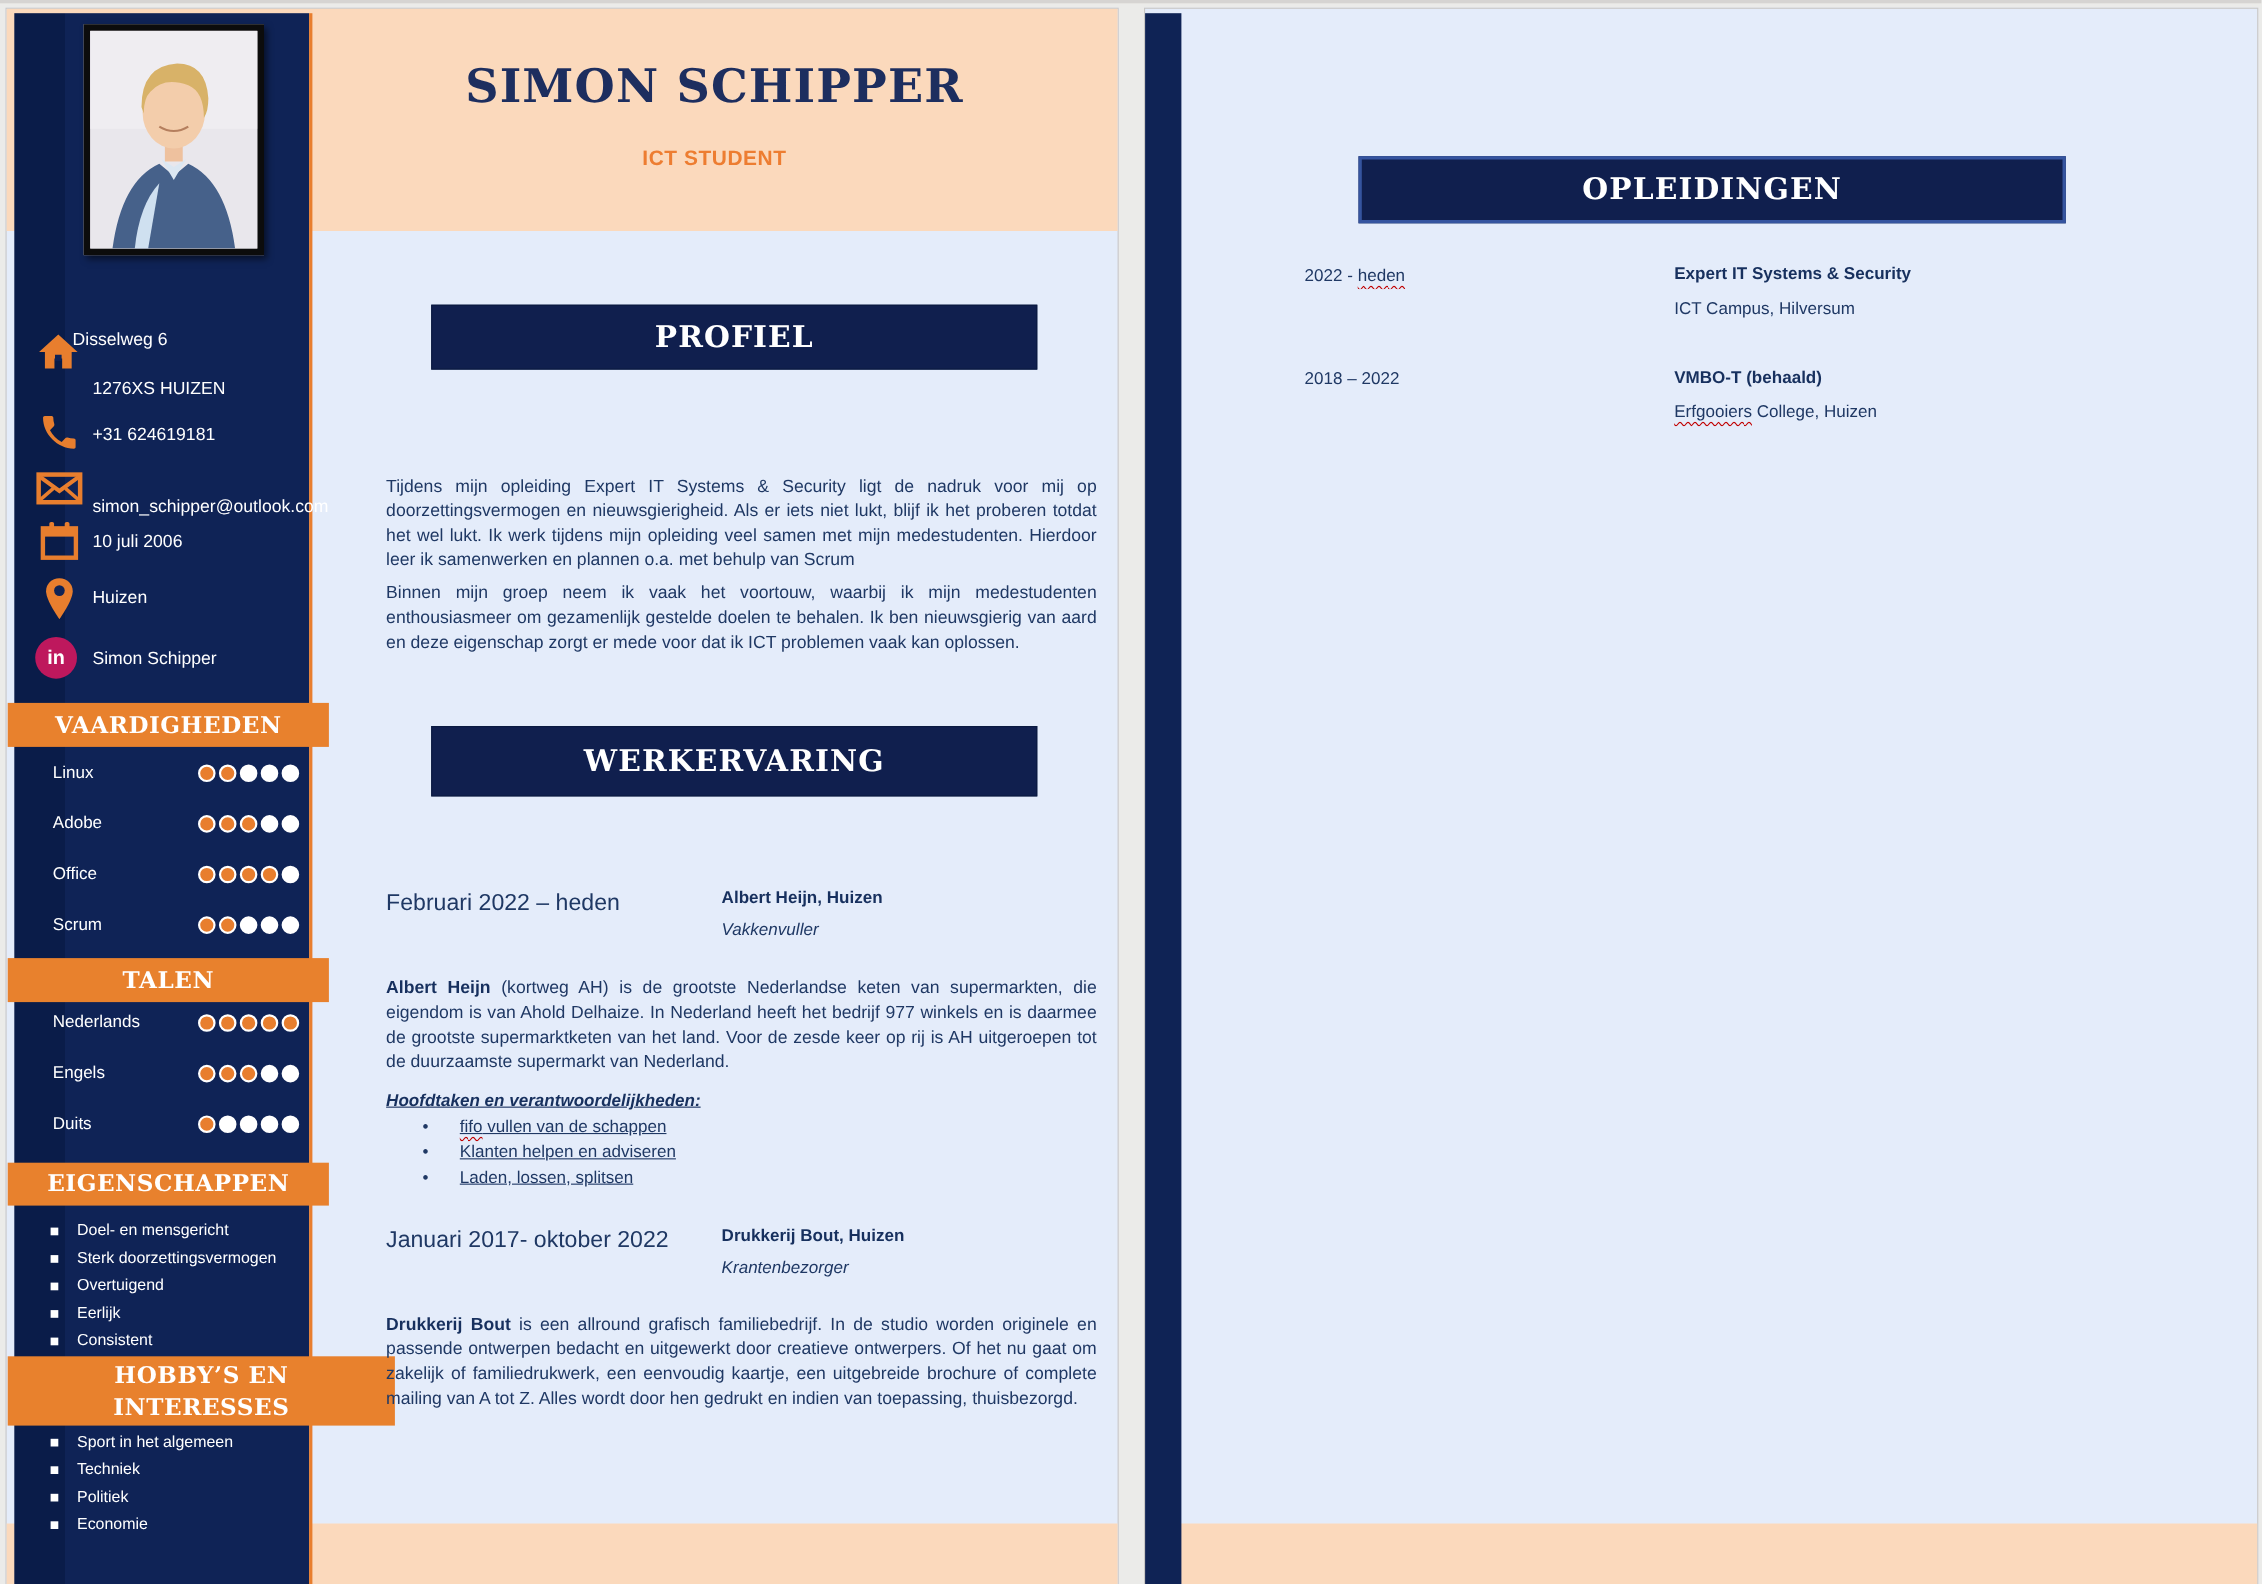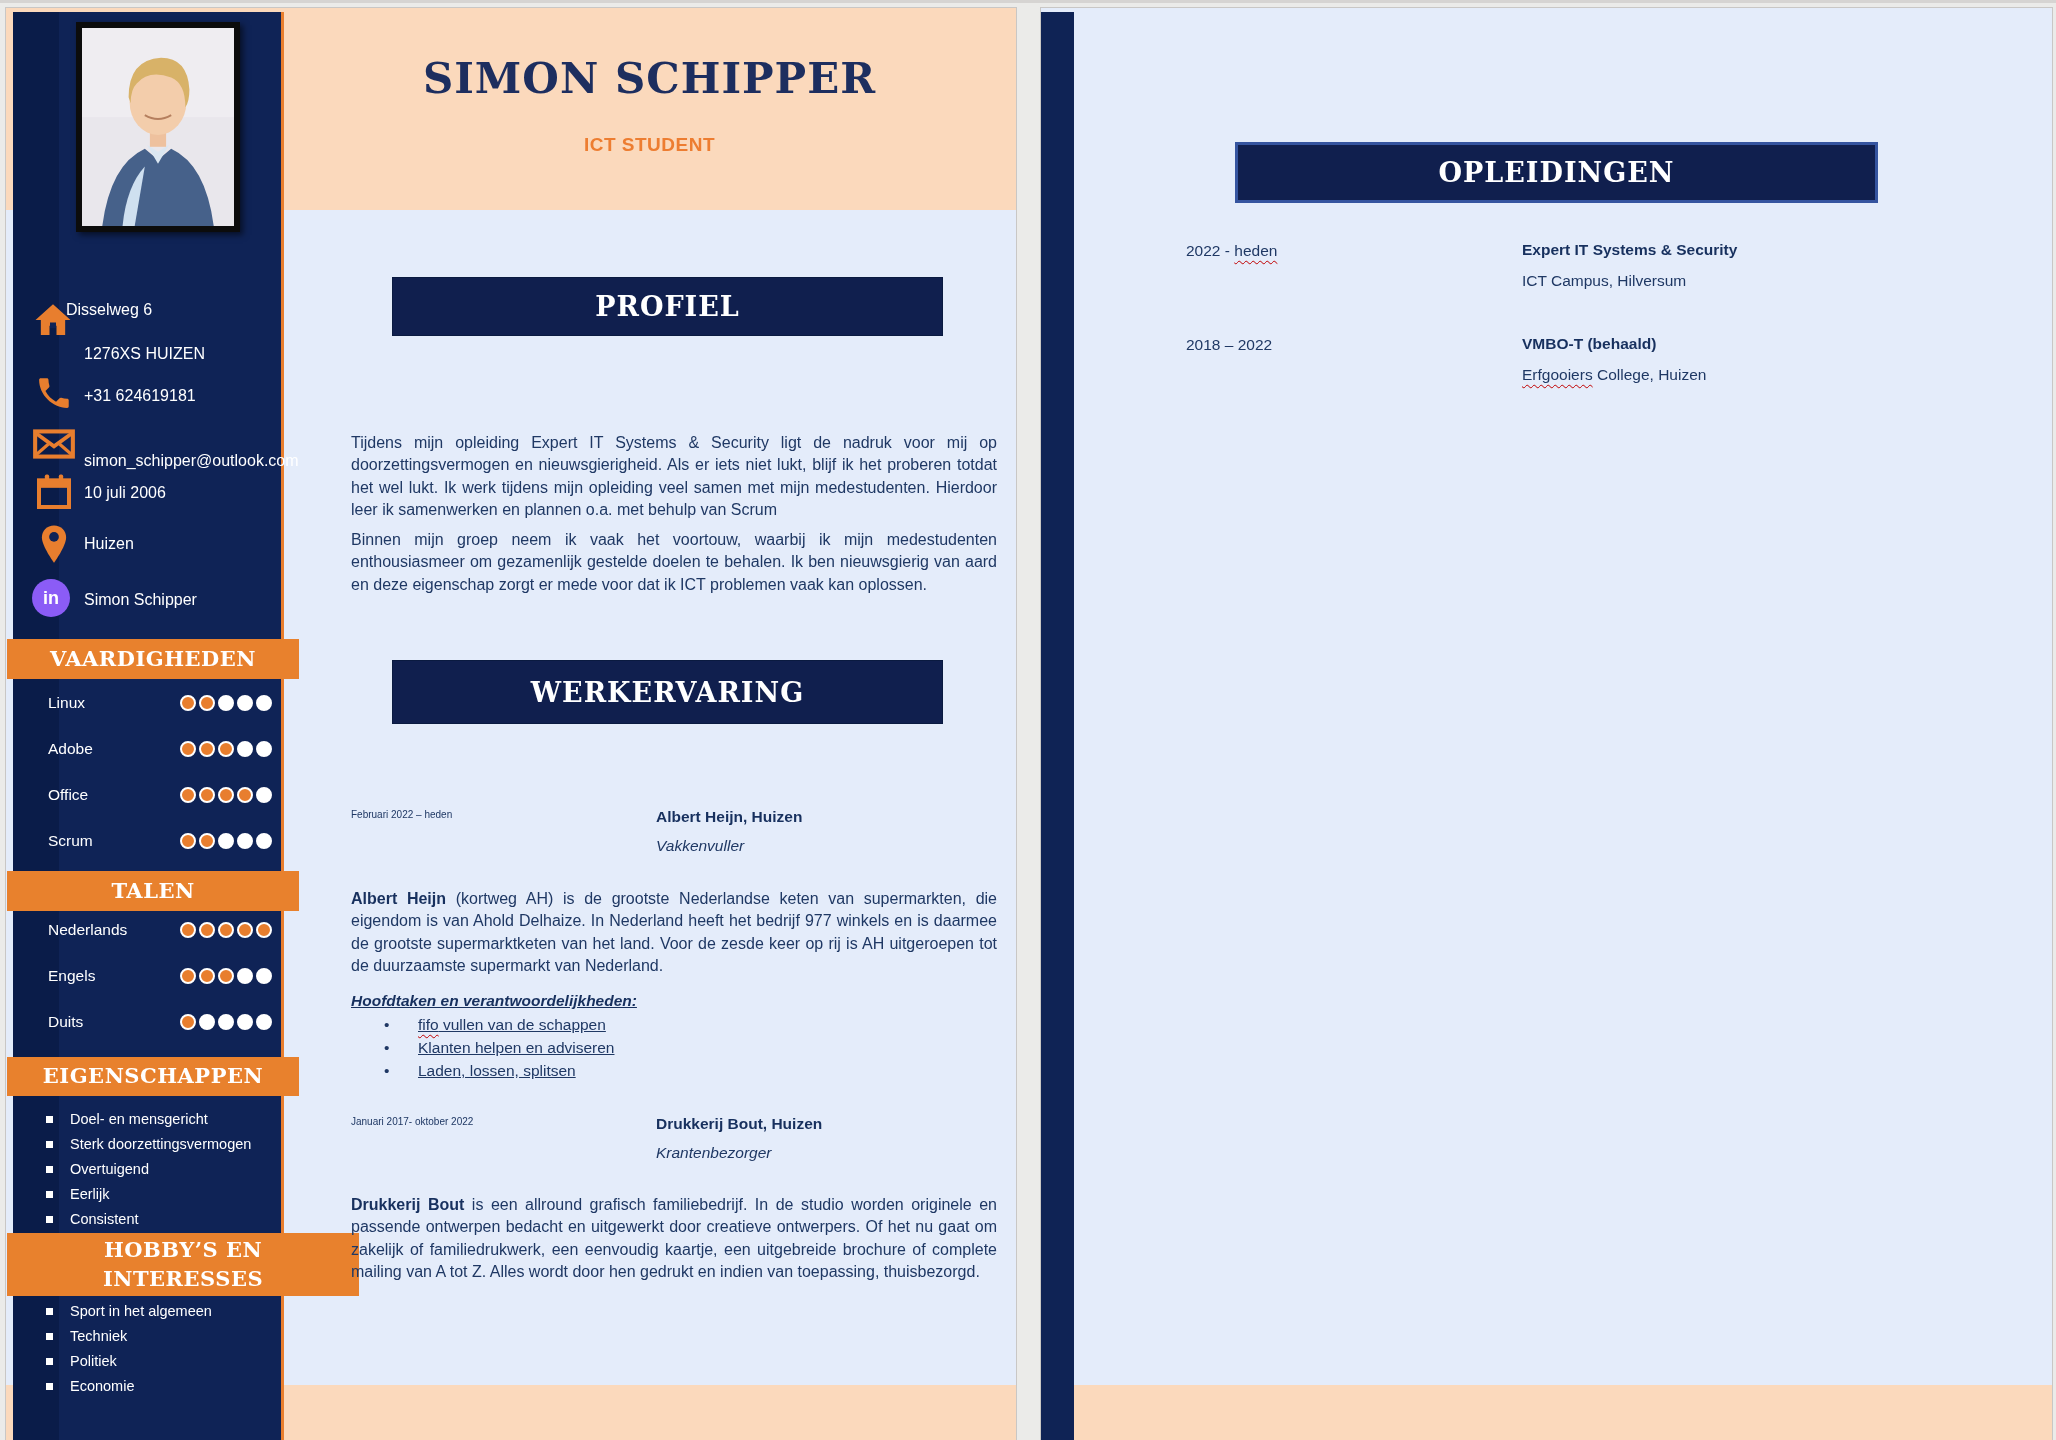--- a/index.html
+++ b/index.html
@@ -20,21 +20,21 @@
   .photo-frame{position:absolute;left:63px;top:10px;width:152px;height:198px;
                border:6px solid #0c0c0c;background:#e9e7ec;box-shadow:3px 3px 6px rgba(0,0,0,.55);}
   .photo-frame svg{display:block;width:100%;height:100%;}
   .side-bar-title{position:absolute;left:1px;width:292px;background:#e8812d;color:#fff;
                   font-family:"DejaVu Serif","Liberation Serif",serif;font-weight:bold;
                   display:flex;align-items:center;justify-content:center;text-align:center;
                   font-size:21px;letter-spacing:.5px;line-height:1.35;}
   .contact-row{position:absolute;color:#fff;font-size:16px;}
   .contact-icon{position:absolute;color:#e87e2e;}
   .icon-svg{display:block;}
-  .li-circle{width:38px;height:38px;border-radius:50%;background:#8b5cf6;color:#fff;
+  .li-circle{width:38px;height:38px;border-radius:50%;background:#be185d;color:#fff;
              display:flex;align-items:center;justify-content:center;
              font-weight:bold;font-size:18px;}
   .skill-label{position:absolute;left:35px;color:#fff;font-size:15.5px;}
   .dots{position:absolute;left:167px;display:flex;gap:3px;}
   .dot{width:12px;height:12px;border-radius:50%;background:#fff;border:2px solid #fff;}
   .dot.filled{background:#e87e2e;}
   .side-li{position:absolute;left:33px;color:#fff;font-size:14.5px;display:flex;align-items:flex-start;}
   .sq{width:7px;height:7px;background:#fff;margin:5px 17px 0 0;flex:none;}
 
   
@@ -42,21 +42,21 @@
              font-family:"DejaVu Serif","Liberation Serif",serif;font-weight:bold;
              font-size:42px;letter-spacing:1px;color:#1d2e5f;}
   .doc-subtitle{position:absolute;left:283px;right:6px;top:126px;text-align:center;
                 font-weight:bold;font-size:19px;letter-spacing:.5px;color:#ed7d31;}
   .section-box{position:absolute;background:#101f4e;color:#fff;border:1px solid #0a1a40;
                font-family:"DejaVu Serif","Liberation Serif",serif;font-weight:bold;
                display:flex;align-items:center;justify-content:center;
                font-size:27px;letter-spacing:1px;box-sizing:border-box;}
   .body-par{position:absolute;left:345px;width:646px;text-align:justify;
             color:#1f3864;font-size:16px;line-height:22.4px;}
-  .entry-date{position:absolute;left:345px;color:#1f3864;font-size:10px;}
+  .entry-date{position:absolute;left:345px;color:#1f3864;font-size:21px;}
   .entry-company{position:absolute;left:650px;color:#17305e;font-size:15.5px;font-weight:bold;}
   .entry-role{position:absolute;left:650px;color:#1f3864;font-size:15.5px;font-style:italic;}
   .tasks-title{position:absolute;left:345px;color:#17305e;font-size:15.5px;font-weight:bold;
                text-decoration:underline;font-style:italic;}
   .task-row{position:absolute;left:378px;color:#1f3864;font-size:15.5px;text-decoration:underline;}
   .task-row .blt{display:inline-block;width:34px;}
   .wavy{text-decoration:underline wavy #c00000;text-decoration-thickness:1px;text-underline-offset:4px;text-decoration-skip-ink:none;}
   b.lead{color:#17305e;}
 
   

